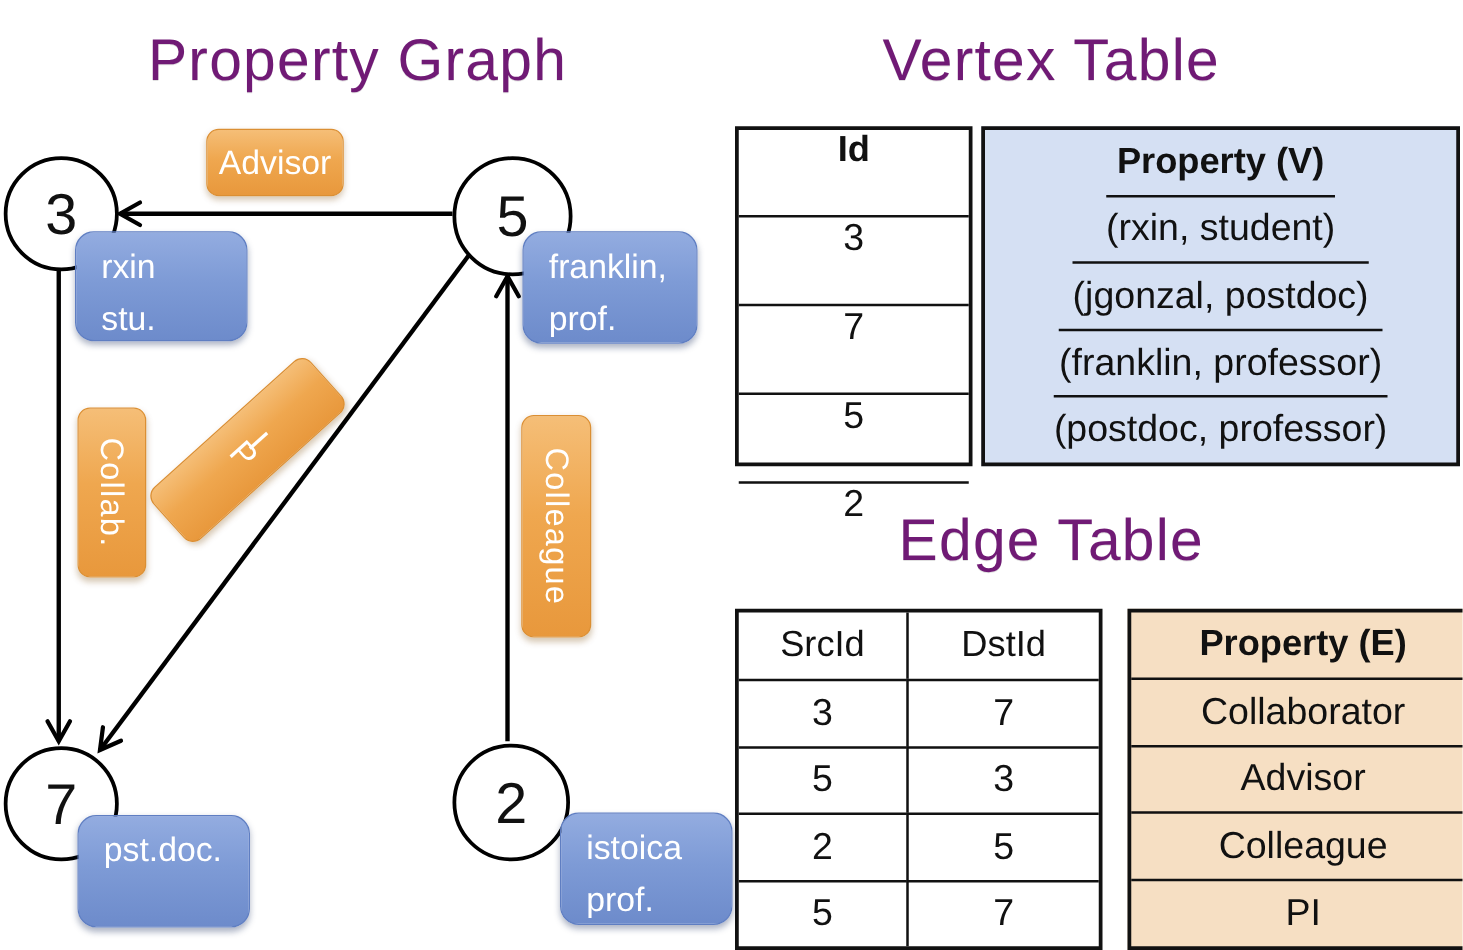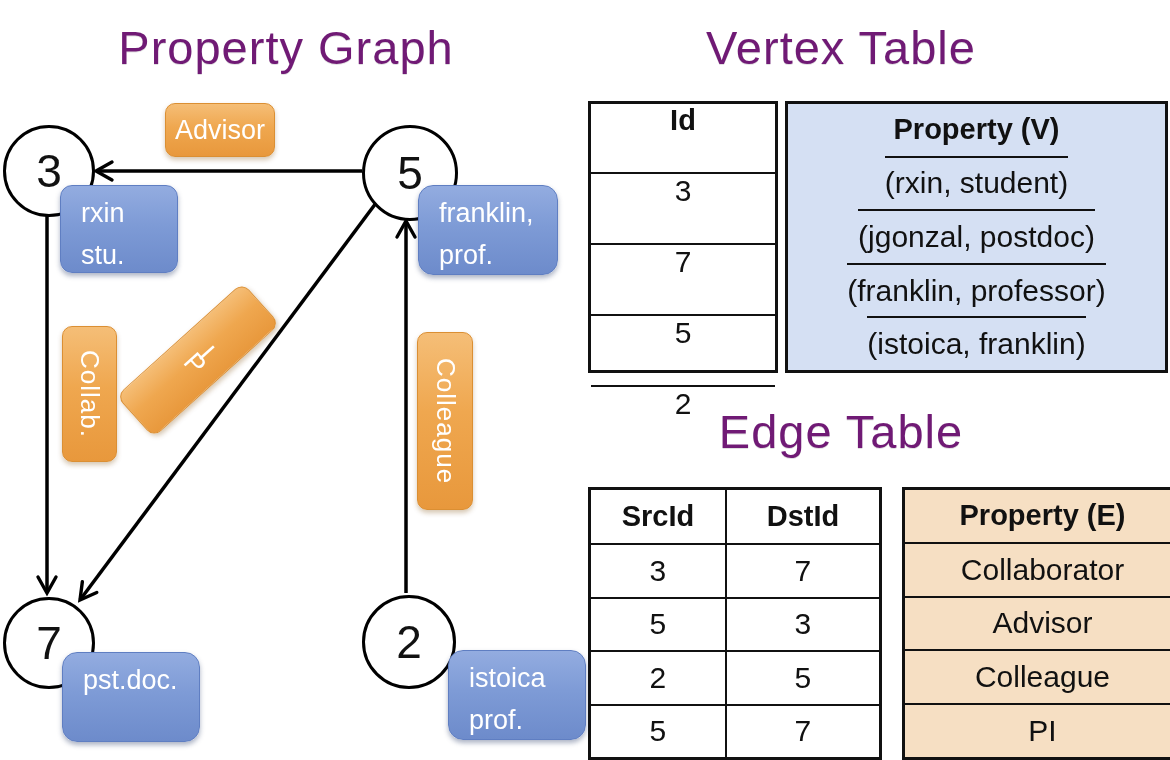--- a/index.html
+++ b/index.html
@@ -64,21 +64,21 @@
     position:absolute; box-sizing:border-box; border:3px solid #111;
     display:grid; grid-template-columns:46.5% 53.5%;
     grid-auto-rows:1fr; background:#fff;
   }
   .gtable .gcell {
     display:flex; align-items:center; justify-content:center;
     font-size:30px; box-sizing:border-box;
   }
   .gtable .gcell.c2 { border-left:2px solid #111; }
   .gtable .gcell.nr { border-top:2px solid #111; }
-  .gtable .thead { font-weight:700; font-size:29px; }
+  .gtable .thead { font-weight:400; font-size:29px; }
 
   svg { position:absolute; left:0; top:0; z-index:1; }
 </style>
 </head>
 <body>
 
 <div class="big-title" style="left:0; top:20px; width:572px;">Property Graph</div>
 
 <svg width="585" height="760" viewBox="0 0 585 760">
   <defs>
@@ -109,21 +109,21 @@
 
 <div class="elabel vtext" style="left:62px; top:326px; width:55px; height:136px;">Collab.</div>
 
 <div class="elabel" style="left:113px; top:332px; width:170px; height:56px; transform:rotate(-42deg); gap:3px;">
     <span class="rot-char">P</span>
     <span class="rot-char">I</span>
   </div>
 
 <div class="elabel vtext" style="left:417px; top:332px; width:56px; height:178px;">Colleague</div>
 
-<div class="vprop" style="left:60px;  top:185px; width:118px; height:88px;border-radius:12px;">
+<div class="vprop" style="left:60px;  top:185px; width:138px; height:88px;">
   <div>rxin</div>
   <div>stu.</div>
 </div>
 <div class="vprop" style="left:418px; top:185px; width:140px; height:90px;">
   <div>franklin,</div>
   <div>prof.</div>
 </div>
 <div class="vprop" style="left:62px;  top:652px; width:138px; height:90px;">
   <div>pst.doc.</div>
 </div>
@@ -140,21 +140,21 @@
   <div class="trow">7</div>
   <div class="trow">5</div>
   <div class="trow">2</div>
 </div>
 
 <div class="ptable fill-blue" style="left:785px; top:101px; width:383px; height:272px;">
   <div class="trow thead">Property (V)</div>
   <div class="trow">(rxin, student)</div>
   <div class="trow">(jgonzal, postdoc)</div>
   <div class="trow">(franklin, professor)</div>
-  <div class="trow">(istoica, franklin)</div>
+  <div class="trow">(postdoc, professor)</div>
 </div>
 
 <div class="big-title" style="left:585px; top:404px; width:512px;">Edge Table</div>
 
 <div class="gtable" style="left:588px; top:487px; width:294px; height:273px;">
   <div class="gcell thead">SrcId</div>
   <div class="gcell thead c2">DstId</div>
   <div class="gcell nr">3</div>
   <div class="gcell nr c2">7</div>
   <div class="gcell nr">5</div>

